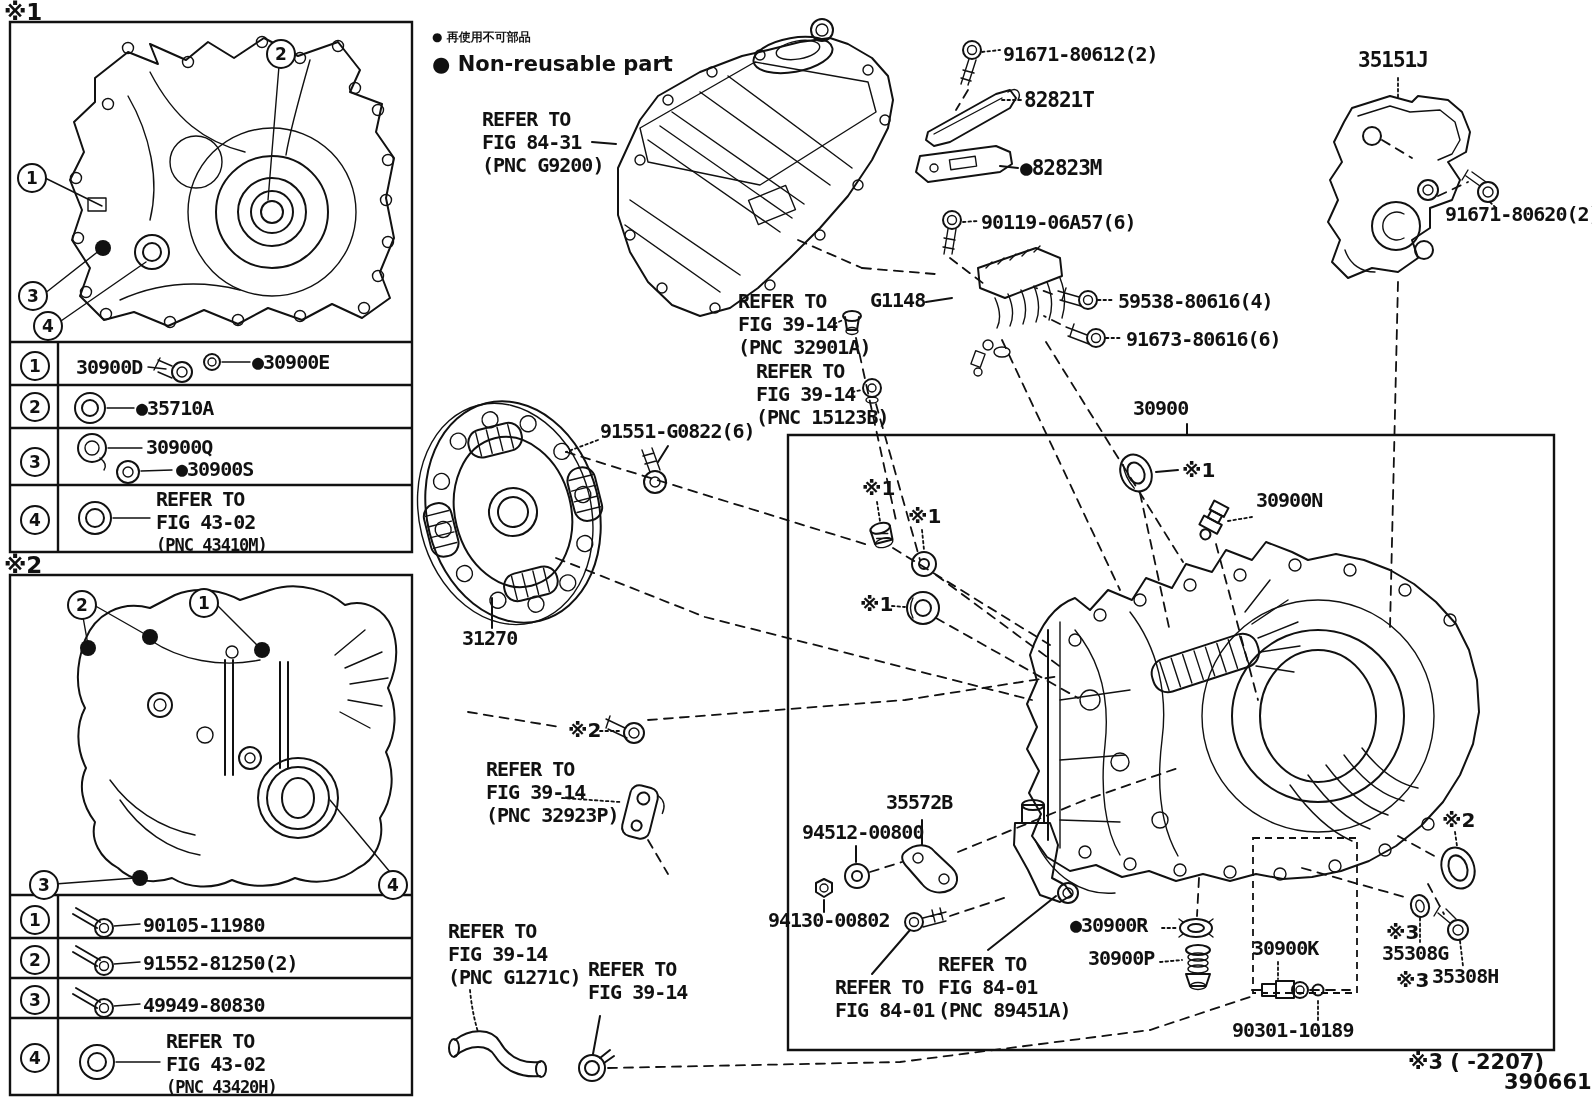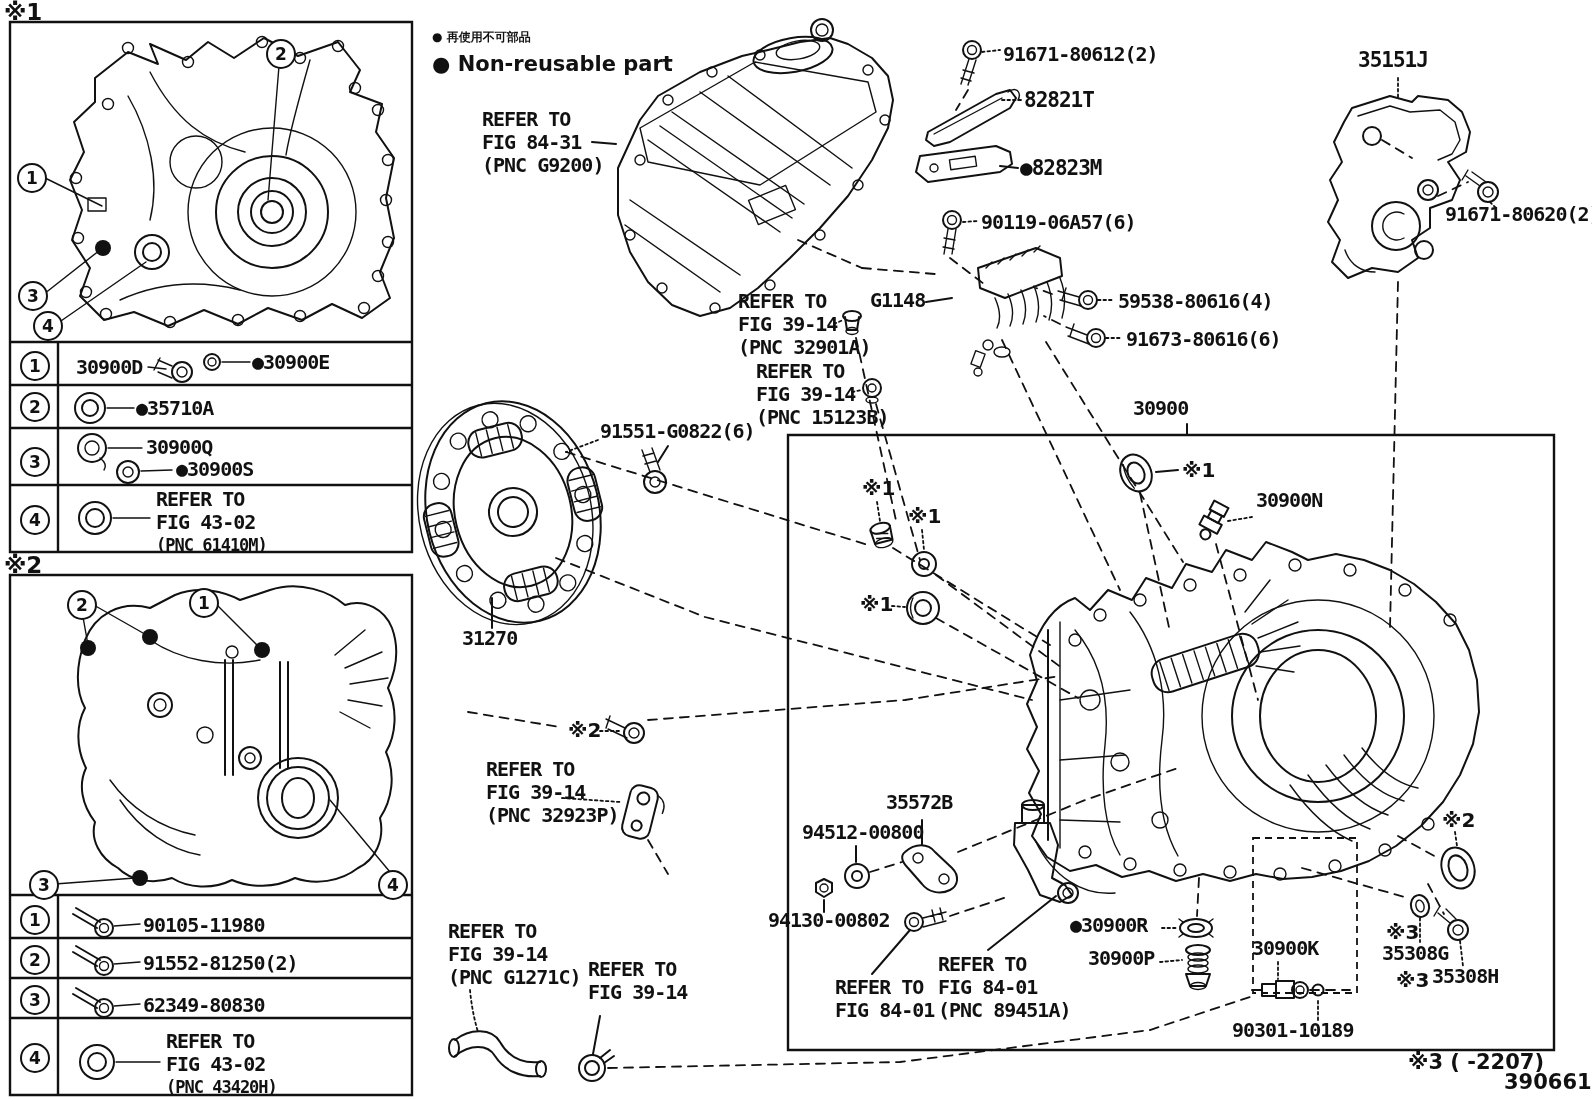--- a/index.html
+++ b/index.html
@@ -566,30 +566,30 @@
 <span class="co" style="left:20px;top:447px">3</span>
 <span class="co" style="left:20px;top:505px">4</span>
 <div class="lbl" style="left:76px;top:357px">30900D</div>
 <div class="lbl" style="left:252px;top:352px">●30900E</div>
 <div class="lbl" style="left:136px;top:398px">●35710A</div>
 <div class="lbl" style="left:146px;top:437px">30900Q</div>
 <div class="lbl" style="left:176px;top:459px">●30900S</div>
 <div class="lbl refer" style="left:156px;top:488px">
   <div>REFER TO</div>
   <div>FIG 43-02</div>
-  <div class="sm">(PNC 61410M)</div>
+  <div class="sm">(PNC 43410M)</div>
 </div>
 
 <span class="co" style="left:20px;top:905px">1</span>
 <span class="co" style="left:20px;top:945px">2</span>
 <span class="co" style="left:20px;top:985px">3</span>
 <span class="co" style="left:20px;top:1043px">4</span>
 <div class="lbl" style="left:143px;top:915px">90105-11980</div>
 <div class="lbl" style="left:143px;top:953px">91552-81250(2)</div>
-<div class="lbl" style="left:143px;top:995px">62349-80830</div>
+<div class="lbl" style="left:143px;top:995px">49949-80830</div>
 <div class="lbl refer" style="left:166px;top:1030px">
   <div>REFER TO</div>
   <div>FIG 43-02</div>
   <div class="sm">(PNC 43420H)</div>
 </div>
 
 <div class="lbl sans" style="left:432px;top:31px;font-size:12px">● 再使用不可部品</div>
 <div class="lbl sans" style="left:432px;top:53px;font-size:21px">● Non-reusable part</div>
 
 <div class="lbl refer" style="left:482px;top:108px">

